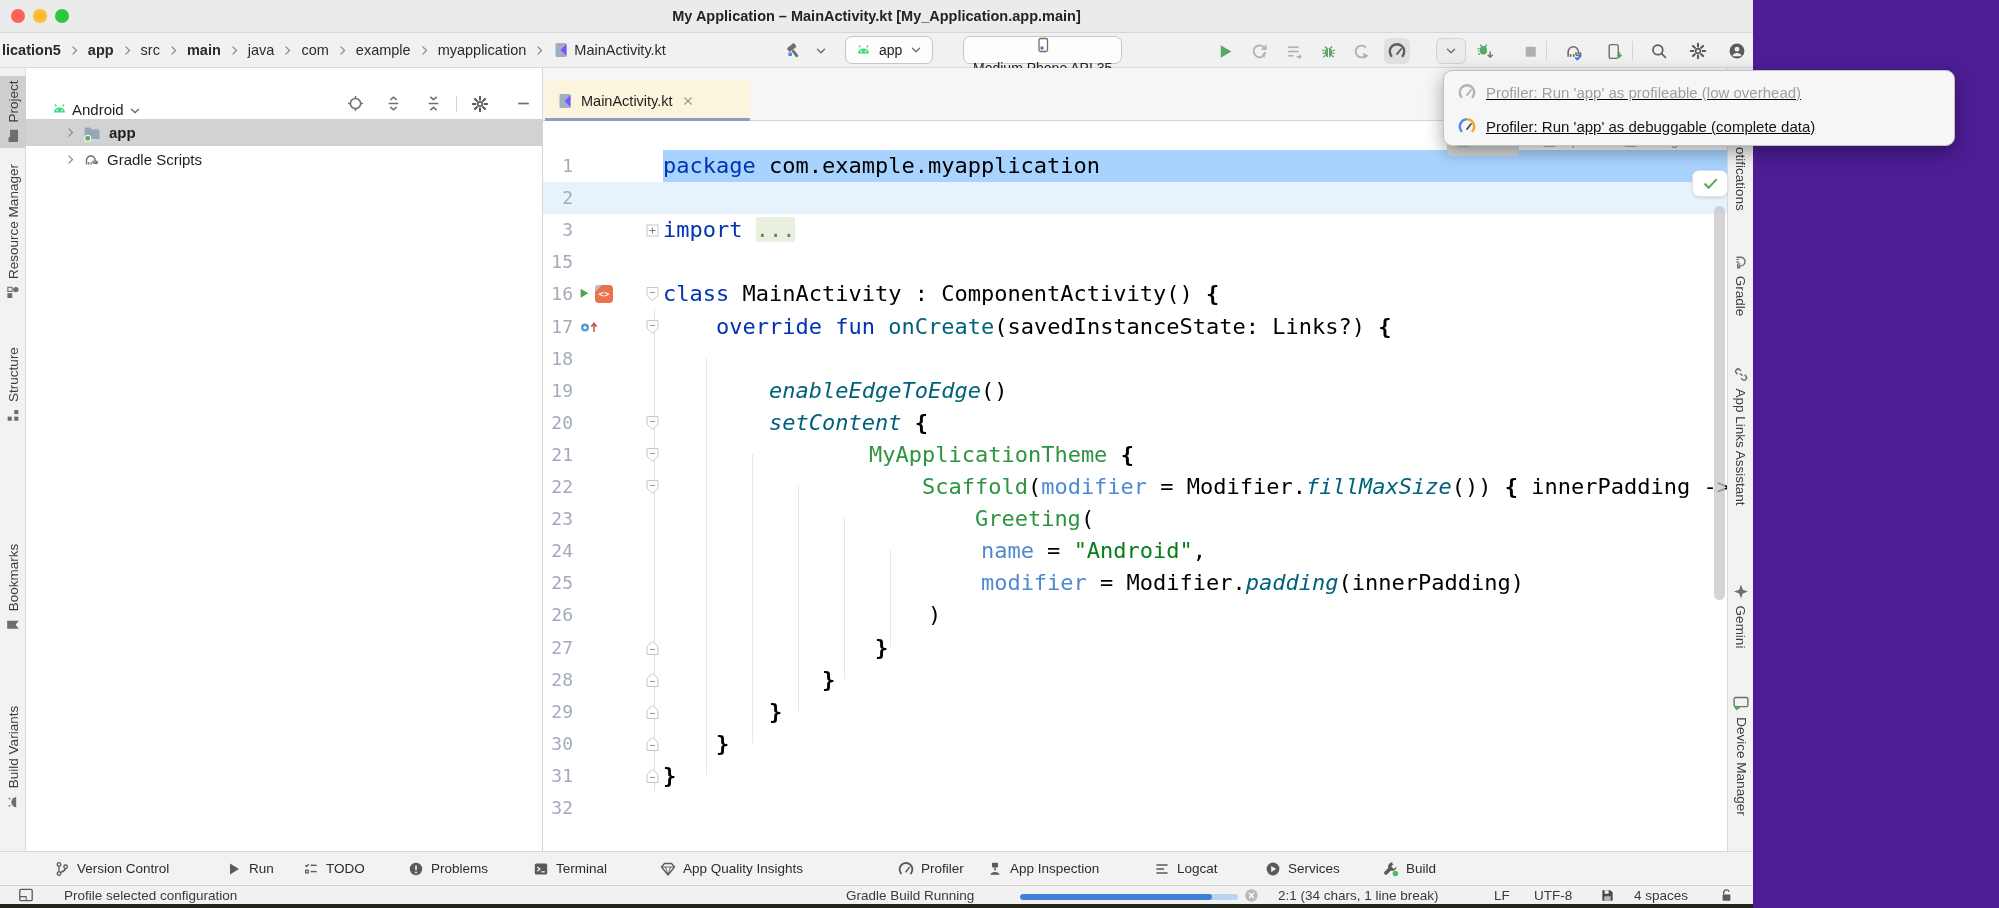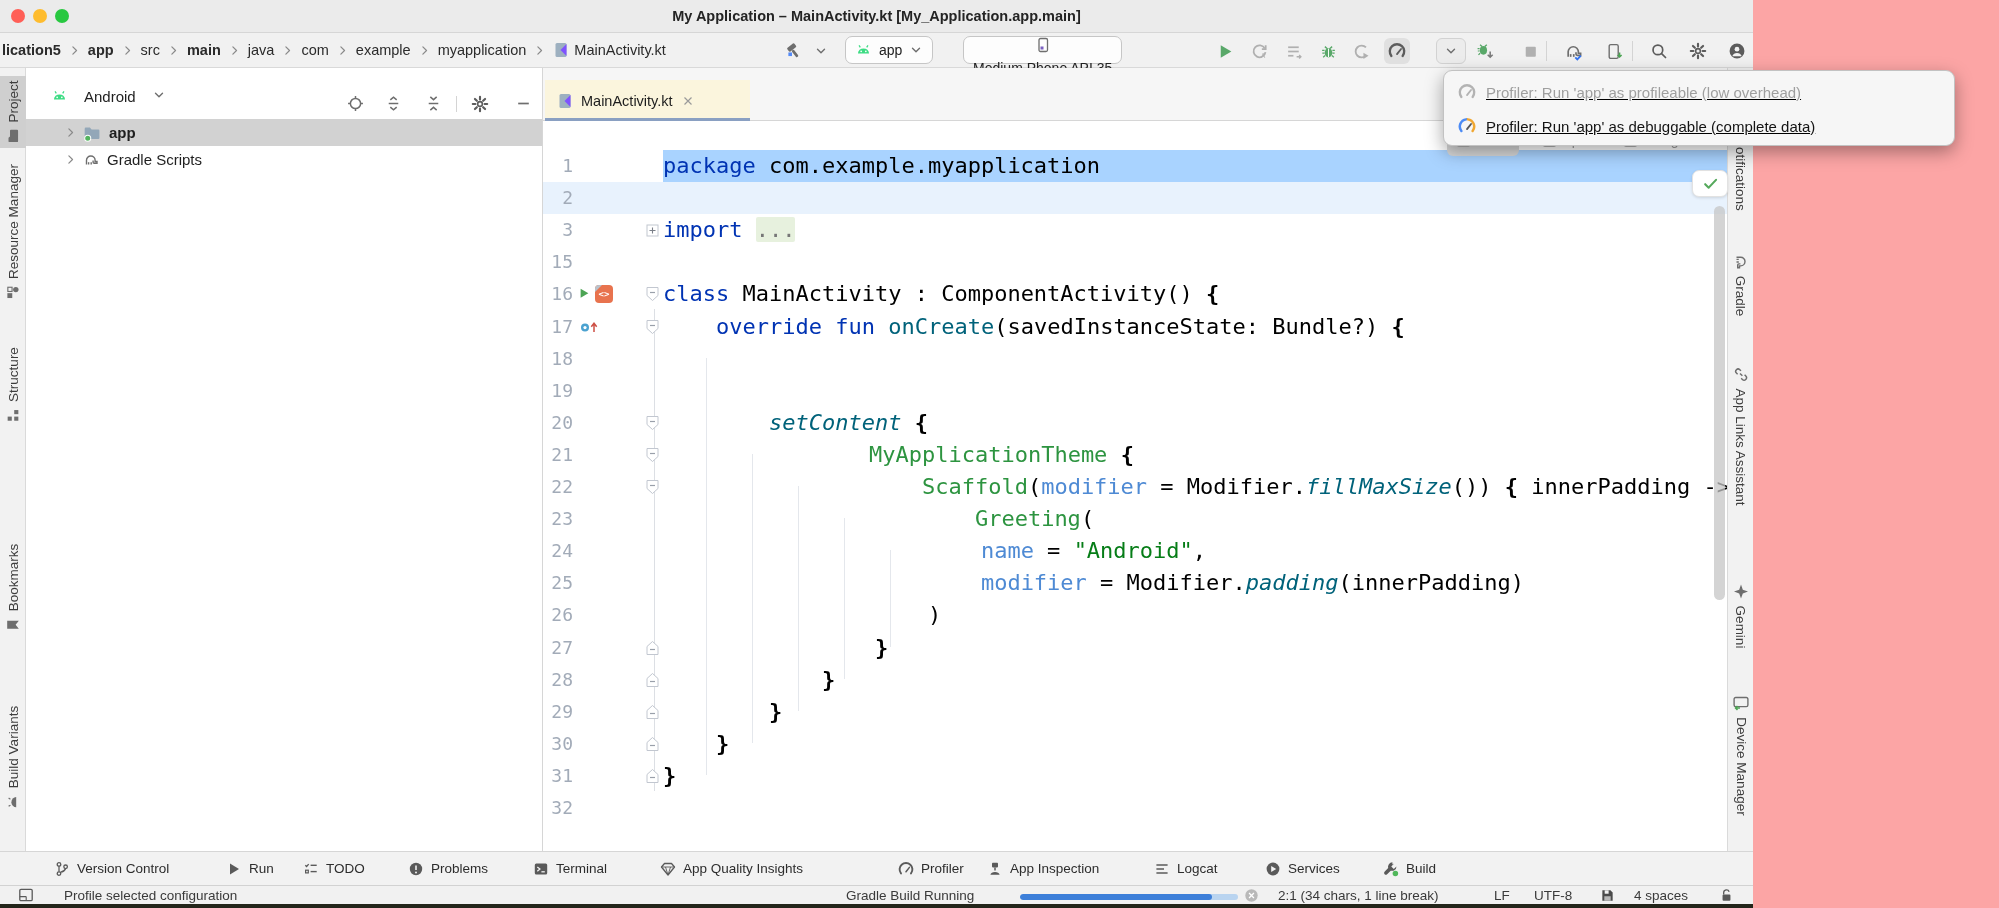--- a/index.html
+++ b/index.html
@@ -1,17 +1,17 @@
 <!DOCTYPE html>
 <html><head>
 <meta charset="utf-8">
 <style>
   html,body{margin:0;padding:0;background:#000;}
   *{box-sizing:border-box;}
-  .screen{position:relative;width:1999px;height:908px;background:#fca5a5;overflow:hidden;
+  .screen{position:relative;width:1999px;height:908px;background:#4c1d95;overflow:hidden;
     font-family:"Liberation Sans",sans-serif;-webkit-user-select:none;user-select:none;padding-left:12px;}
   .window{position:absolute;left:0;top:0;width:1753px;height:908px;background:#f1f1f1;}
 
   
   .titlebar{position:absolute;left:0;top:0;width:1753px;height:33px;background:#ebebeb;border-bottom:1px solid #d6d6d6;}
   .tl{position:absolute;top:9px;width:14px;height:14px;border-radius:50%;}
   .title{position:absolute;left:0;right:0;top:0;height:33px;line-height:33px;text-align:center;
     font-size:14.5px;font-weight:bold;color:#242424;}
 
   
@@ -33,21 +33,21 @@
   .stripe.right{left:1727px;border-left:1px solid #dadada;}
   .stripe-sel{position:absolute;left:0;width:26px;background:#cfcfcf;}
   .stripe-item{position:absolute;left:13px;width:0;height:0;}
   .stripe-inner{position:absolute;transform:translate(-50%,-50%) rotate(-90deg);display:flex;align-items:center;gap:6px;
     white-space:nowrap;font-size:13.5px;color:#3d3d3d;}
   .stripe.right .stripe-inner{transform:translate(-50%,-50%) rotate(90deg);}
 
   
   .project{position:absolute;left:26px;top:68px;width:517px;bottom:57px;background:#fff;border-right:1px solid #d6d6d6;}
   .pj-header{position:absolute;left:0;top:20px;width:100%;height:30px;}
-  .pj-view{position:absolute;left:25px;top:0;height:30px;display:flex;align-items:flex-start;gap:16px;font-size:15px;color:#1f1f1f;}
+  .pj-view{position:absolute;left:25px;top:0;height:30px;display:flex;align-items:flex-end;gap:4px;font-size:15px;color:#1f1f1f;}
   .pj-hicon{position:absolute;top:7px;width:17px;height:17px;color:#6e6e6e;}
   .pj-row{position:absolute;left:0;width:100%;height:27px;display:flex;align-items:center;font-size:15px;color:#1f1f1f;}
   .pj-row.sel{background:#d2d2d2;}
   .pj-chev{margin-left:38px;color:#6e6e6e;display:flex;}
   .pj-ic{margin-left:6px;display:flex;}
   .pj-label{margin-left:8px;}
   .pj-label.b{font-weight:bold;}
 
   
   .tabbar{position:absolute;left:543px;top:68px;width:1184px;height:53px;background:#f6f6f6;border-bottom:1px solid #d6d6d6;}
@@ -677,27 +677,28 @@
                 <circle cx="6" cy="8.6" r="4" fill="#4BA2D0"></circle>
                 <circle cx="6" cy="8.6" r="1.6" fill="#fff"></circle>
                 <path d="M15 13 V5 m-2.7 2.7 L15 4.3 l2.7 3.4" stroke="#CD4F44" stroke-width="1.5"></path>
               </svg>
             </span>
           </div>
           <span class="fold"><svg width="13" height="16" viewBox="0 0 13 16">
               <path d="M1 1.5 H12 V9.5 L6.5 14.5 L1 9.5 Z" fill="#fff" stroke="#c2c7d0"></path>
               <line x1="4" y1="6.5" x2="9" y2="6.5" stroke="#9aa0aa" stroke-width="1.2"></line>
             </svg></span>
-          <div class="code-text"><span class="tk-pl">    </span><span class="tk-kw">override</span><span class="tk-pl"> </span><span class="tk-kw">fun</span><span class="tk-pl"> </span><span class="tk-fn">onCreate</span><span class="tk-pl">(savedInstanceState: Bundle?) </span><span class="tk-br">{</span></div>
+          <div class="code-text"><span class="tk-pl">    </span><span class="tk-kw">override</span><span class="tk-pl"> </span><span class="tk-kw">fun</span><span class="tk-pl"> </span><span class="tk-fn">onCreate</span><span class="tk-pl">(savedInstanceState: Links?) </span><span class="tk-br">{</span></div>
         </div>
         <div class="erow" style="top: 221.6px;">
           <div class="lnum">18</div>
         </div>
         <div class="erow" style="top: 253.7px;">
           <div class="lnum">19</div>
+          <div class="code-text"><span class="tk-pl">        </span><span class="tk-ext">enableEdgeToEdge</span><span class="tk-pl">()</span></div>
         </div>
         <div class="erow" style="top: 285.8px;">
           <div class="lnum">20</div>
           <span class="fold"><svg width="13" height="16" viewBox="0 0 13 16">
               <path d="M1 1.5 H12 V9.5 L6.5 14.5 L1 9.5 Z" fill="#fff" stroke="#c2c7d0"></path>
               <line x1="4" y1="6.5" x2="9" y2="6.5" stroke="#9aa0aa" stroke-width="1.2"></line>
             </svg></span>
           <div class="code-text"><span class="tk-pl">        </span><span class="tk-ext">setContent</span><span class="tk-pl"> </span><span class="tk-br">{</span></div>
         </div>
         <div class="erow" style="top: 317.9px;">

